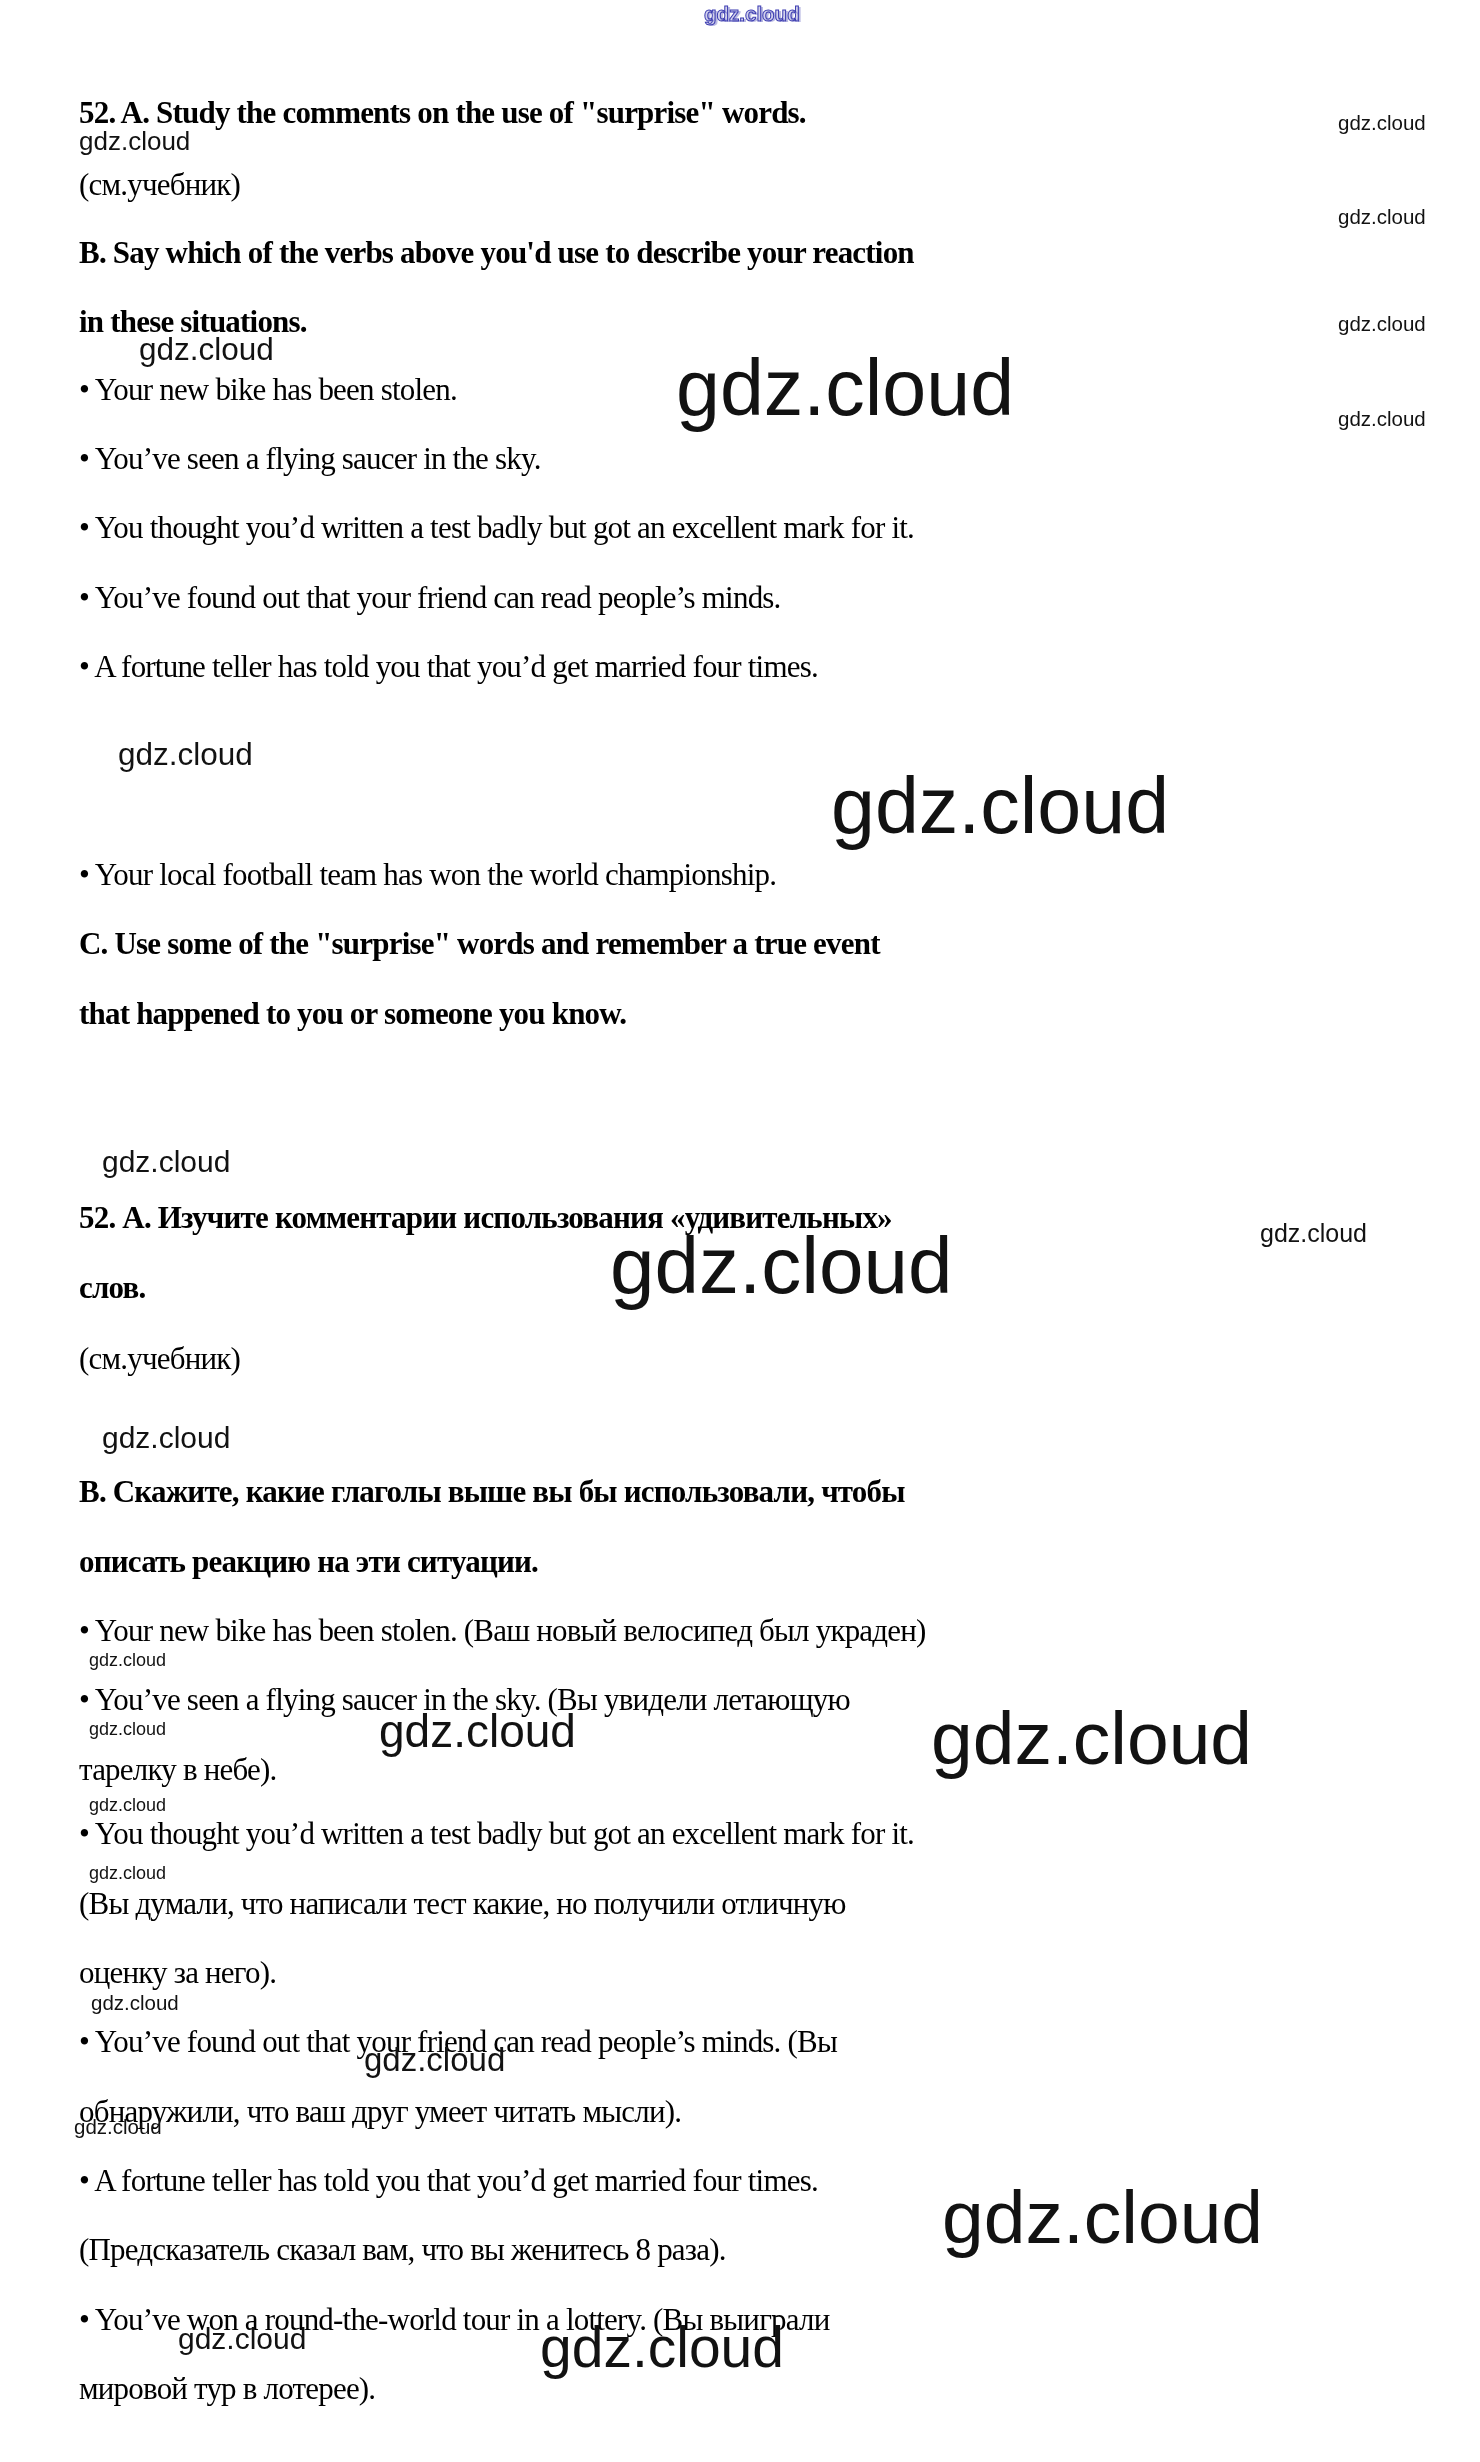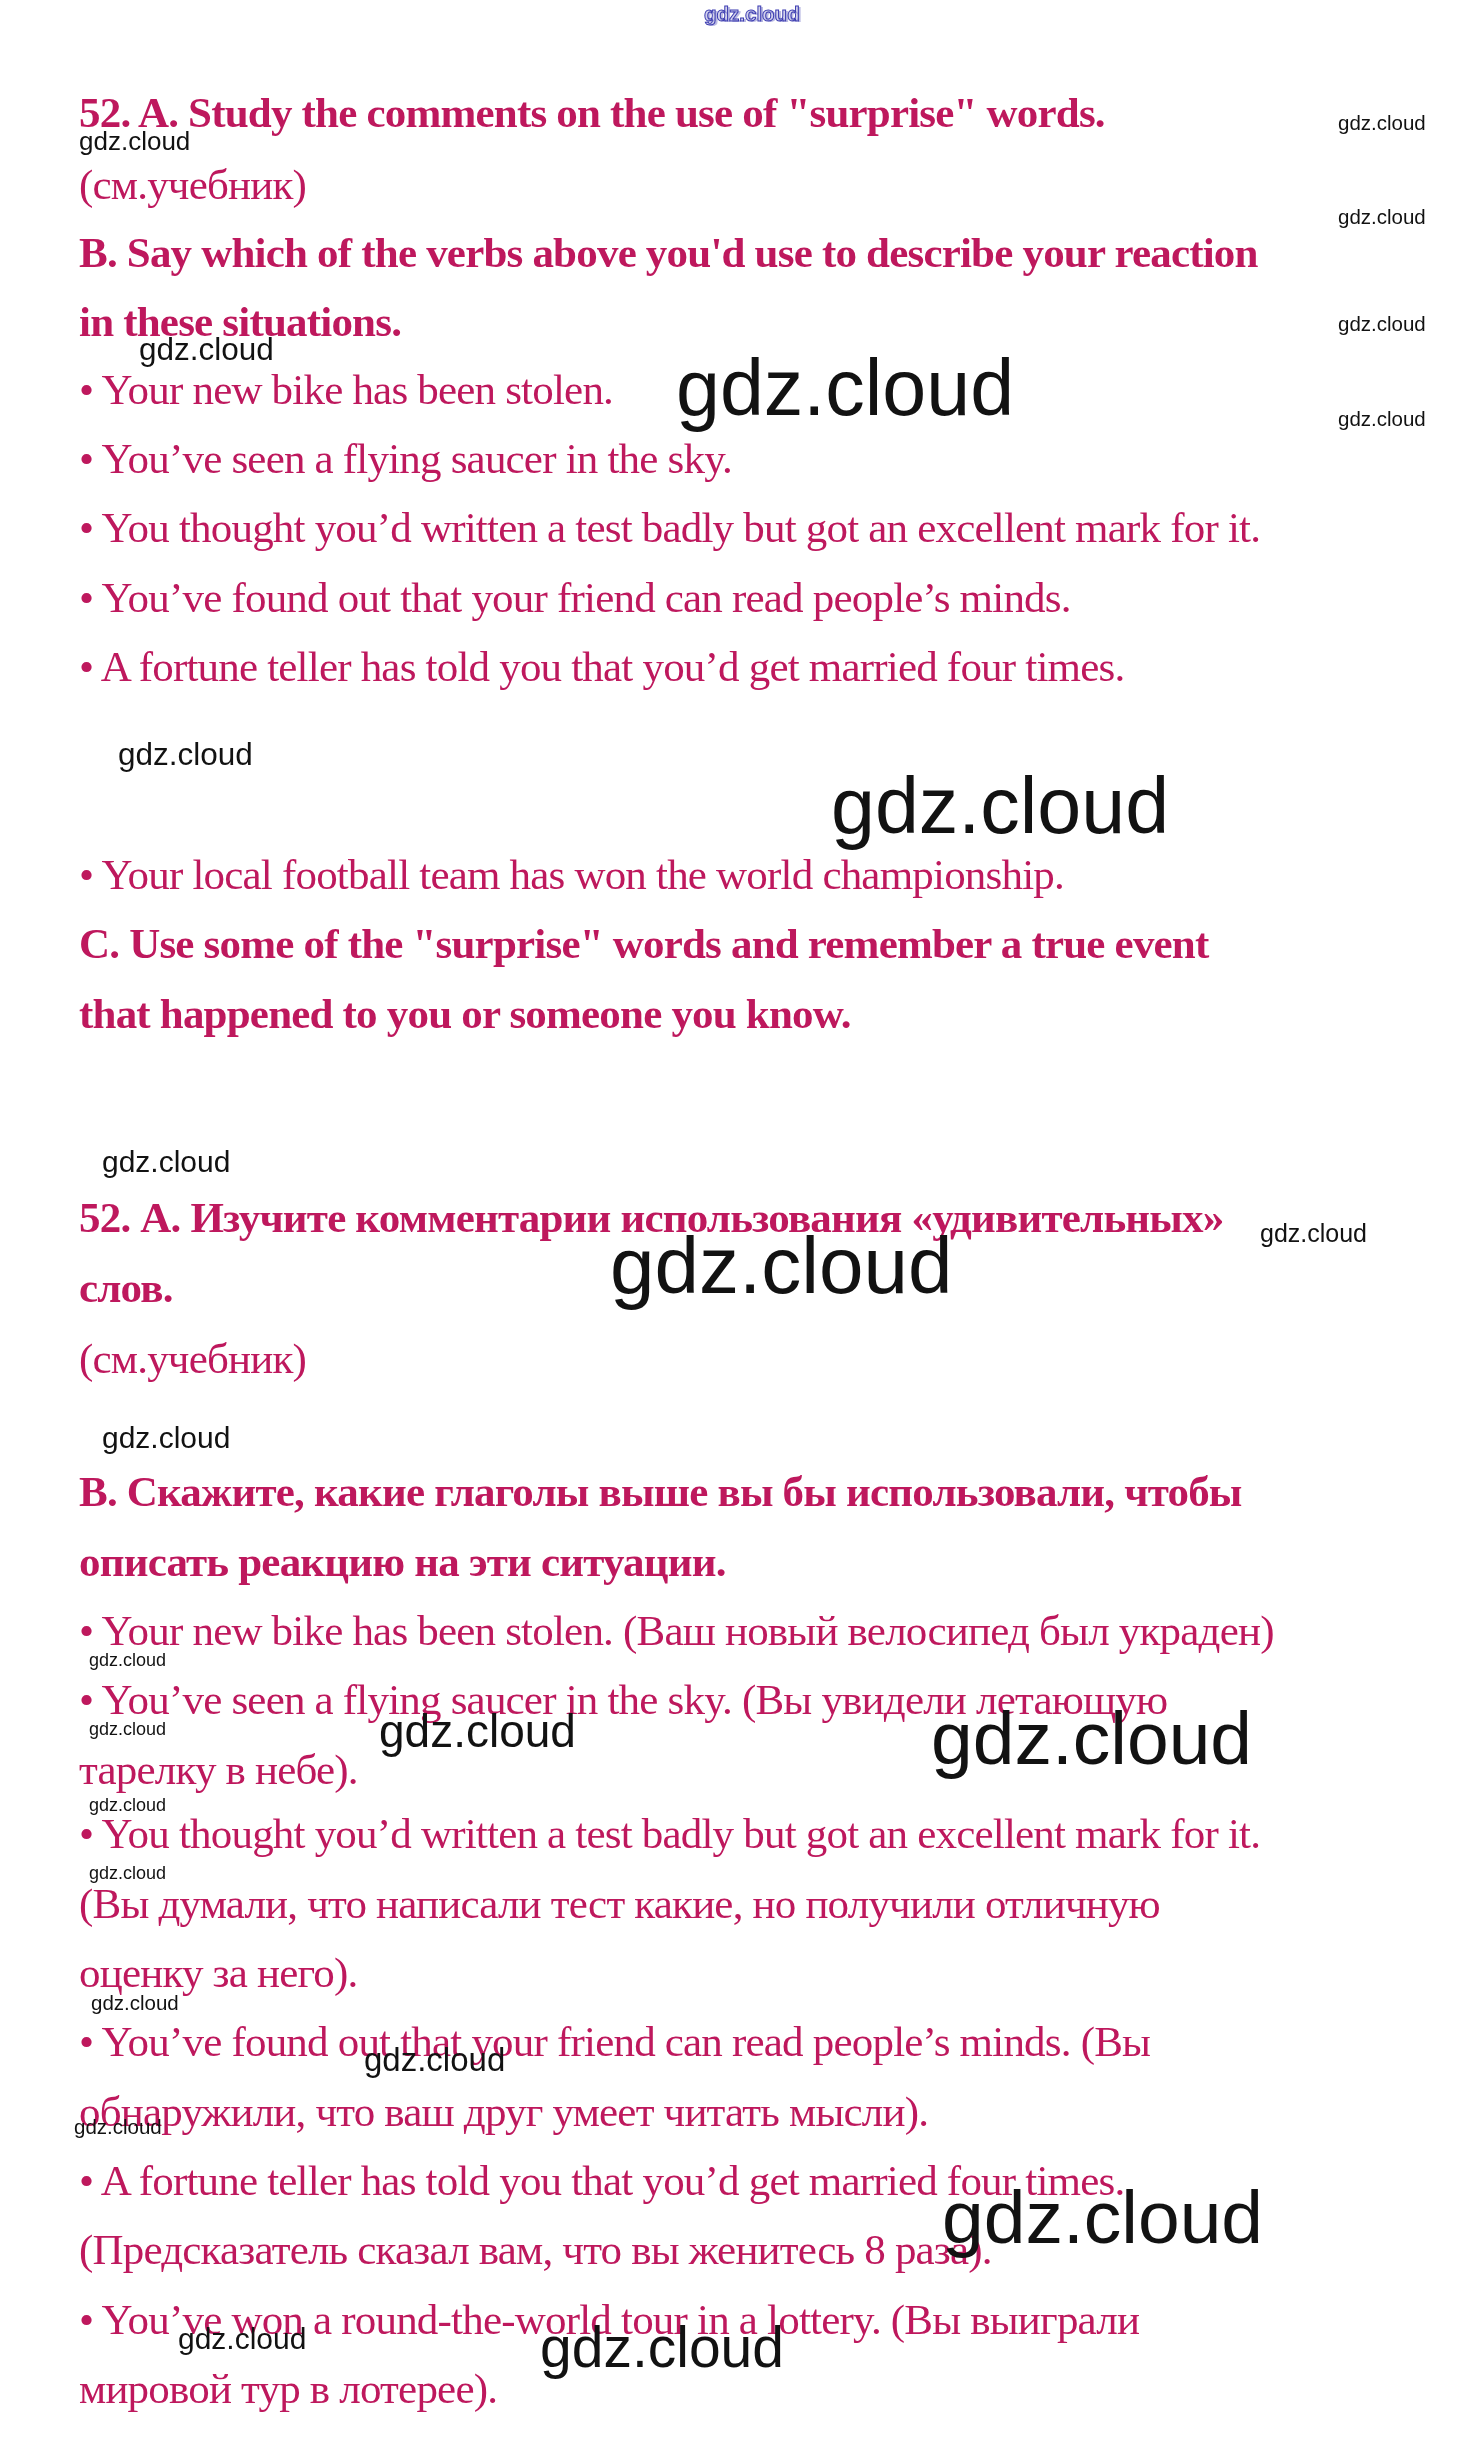--- a/index.html
+++ b/index.html
@@ -7,25 +7,25 @@
     position: relative;
     width: 1481px;
     height: 2462px;
     background: #ffffff;
     overflow: hidden;
     font-family: "Liberation Serif", serif;
   }
   .ln {
     position: absolute;
     left: 79px;
-    font-size: 43px;
+    font-size: 31px;
     line-height: 50px;
     letter-spacing: -0.8px;
     white-space: nowrap;
-    color: #be185d;
+    color: #000000;
   }
   .b { font-weight: bold; }
   .wm {
     position: absolute;
     font-family: "Liberation Sans", sans-serif;
     color: #121212;
     white-space: nowrap;
     line-height: 1;
   }
   .wm-blue {

